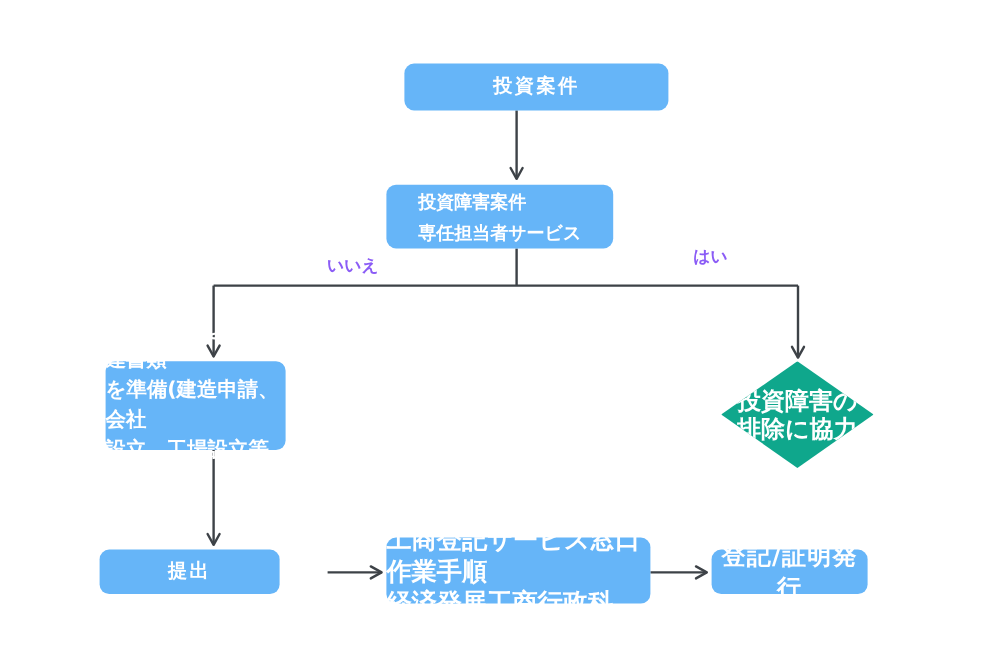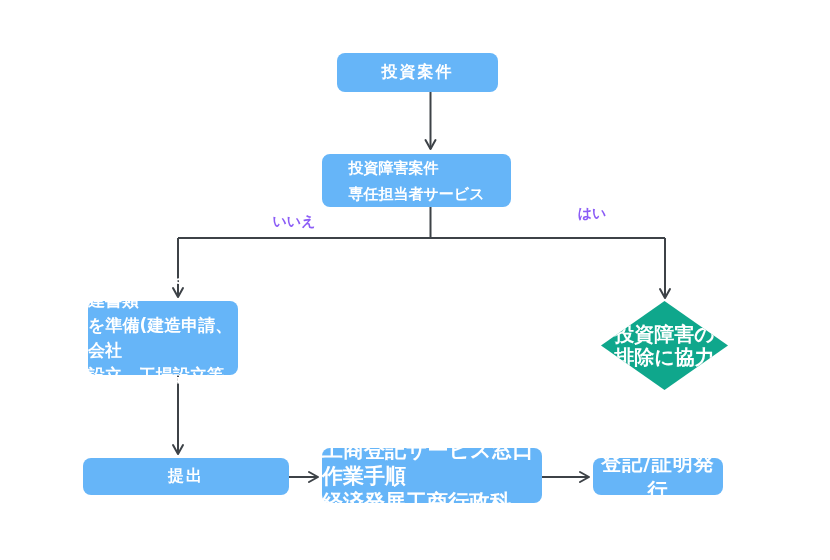--- a/index.html
+++ b/index.html
@@ -8,24 +8,24 @@
     font-family:"DejaVu Sans","Liberation Sans",sans-serif;
   }
   .wires{position:absolute;left:0;top:0;width:830px;height:560px;}
   .node{
     position:absolute;display:flex;align-items:center;justify-content:center;
     background:#66b5f8;border-radius:8px;color:#ffffff;font-weight:bold;
     box-sizing:border-box;
   }
   .node .lbl{white-space:pre-line;text-align:left;}
   .node.center .lbl{text-align:center;}
-  .n-start  {left:337px;top:53px; width:161px;height:39px;font-size:16px;letter-spacing:2px;font-family:Liberation Serif, serif;}
+  .n-start  {left:337px;top:53px; width:220px;height:39px;font-size:16px;letter-spacing:2px;font-family:Liberation Serif, serif;}
   .n-service{left:322px;top:154px;width:189px;height:53px;font-size:15px;line-height:26px;}
   .n-prepare{left:88px; top:301px;width:150px;height:74px;font-size:17px;line-height:25px;}
-  .n-submit {left:83px; top:458px;width:206px;height:37px;font-size:16px;letter-spacing:2px;}
+  .n-submit {left:83px; top:458px;width:150px;height:37px;font-size:16px;letter-spacing:2px;}
   .n-window {left:322px;top:448px;width:220px;height:55px;font-size:21px;line-height:26px;}
   .n-issue  {left:593px;top:458px;width:130px;height:37px;font-size:20px;letter-spacing:1px;}
   .n-diamond{
     left:601px;top:301px;width:127px;height:89px;background:#0fa78c;border-radius:0;
     clip-path:polygon(50% 0,100% 50%,50% 100%,0 50%);
     font-size:20px;line-height:23px;
   }
   .edge-label{
     position:absolute;width:100px;text-align:center;
     color:#8b5cf6;font-size:14px;font-weight:bold;

